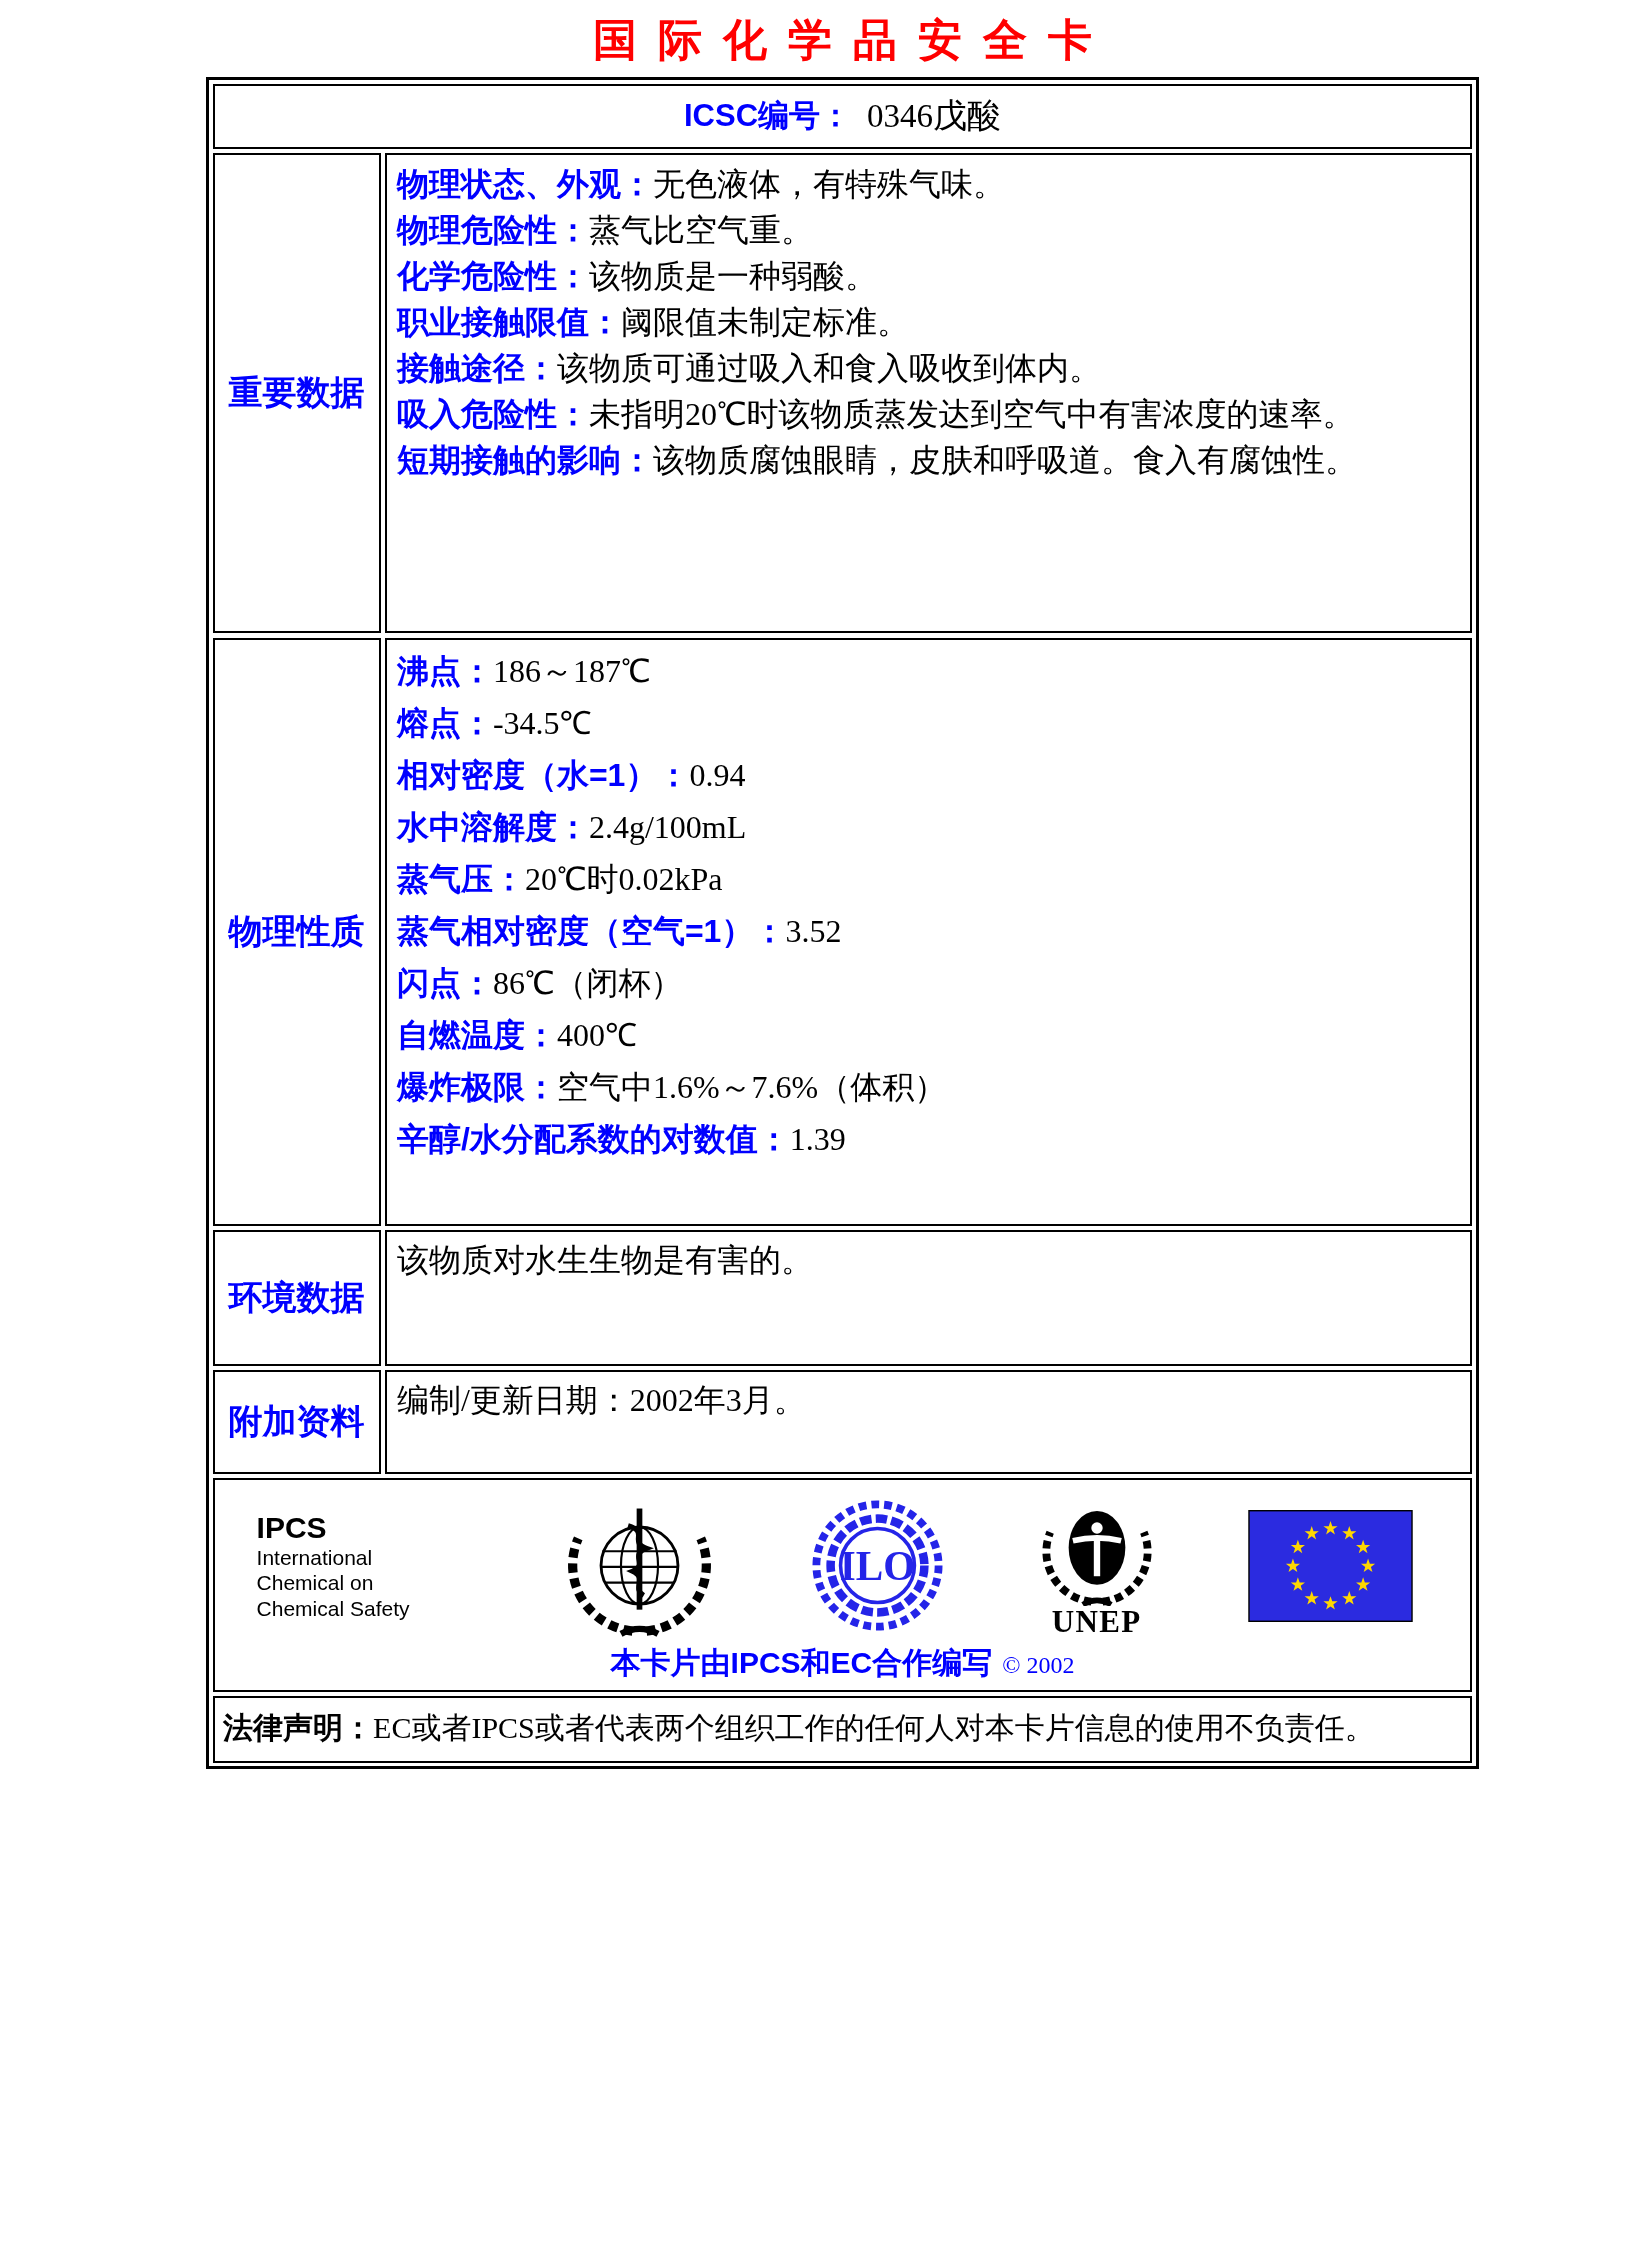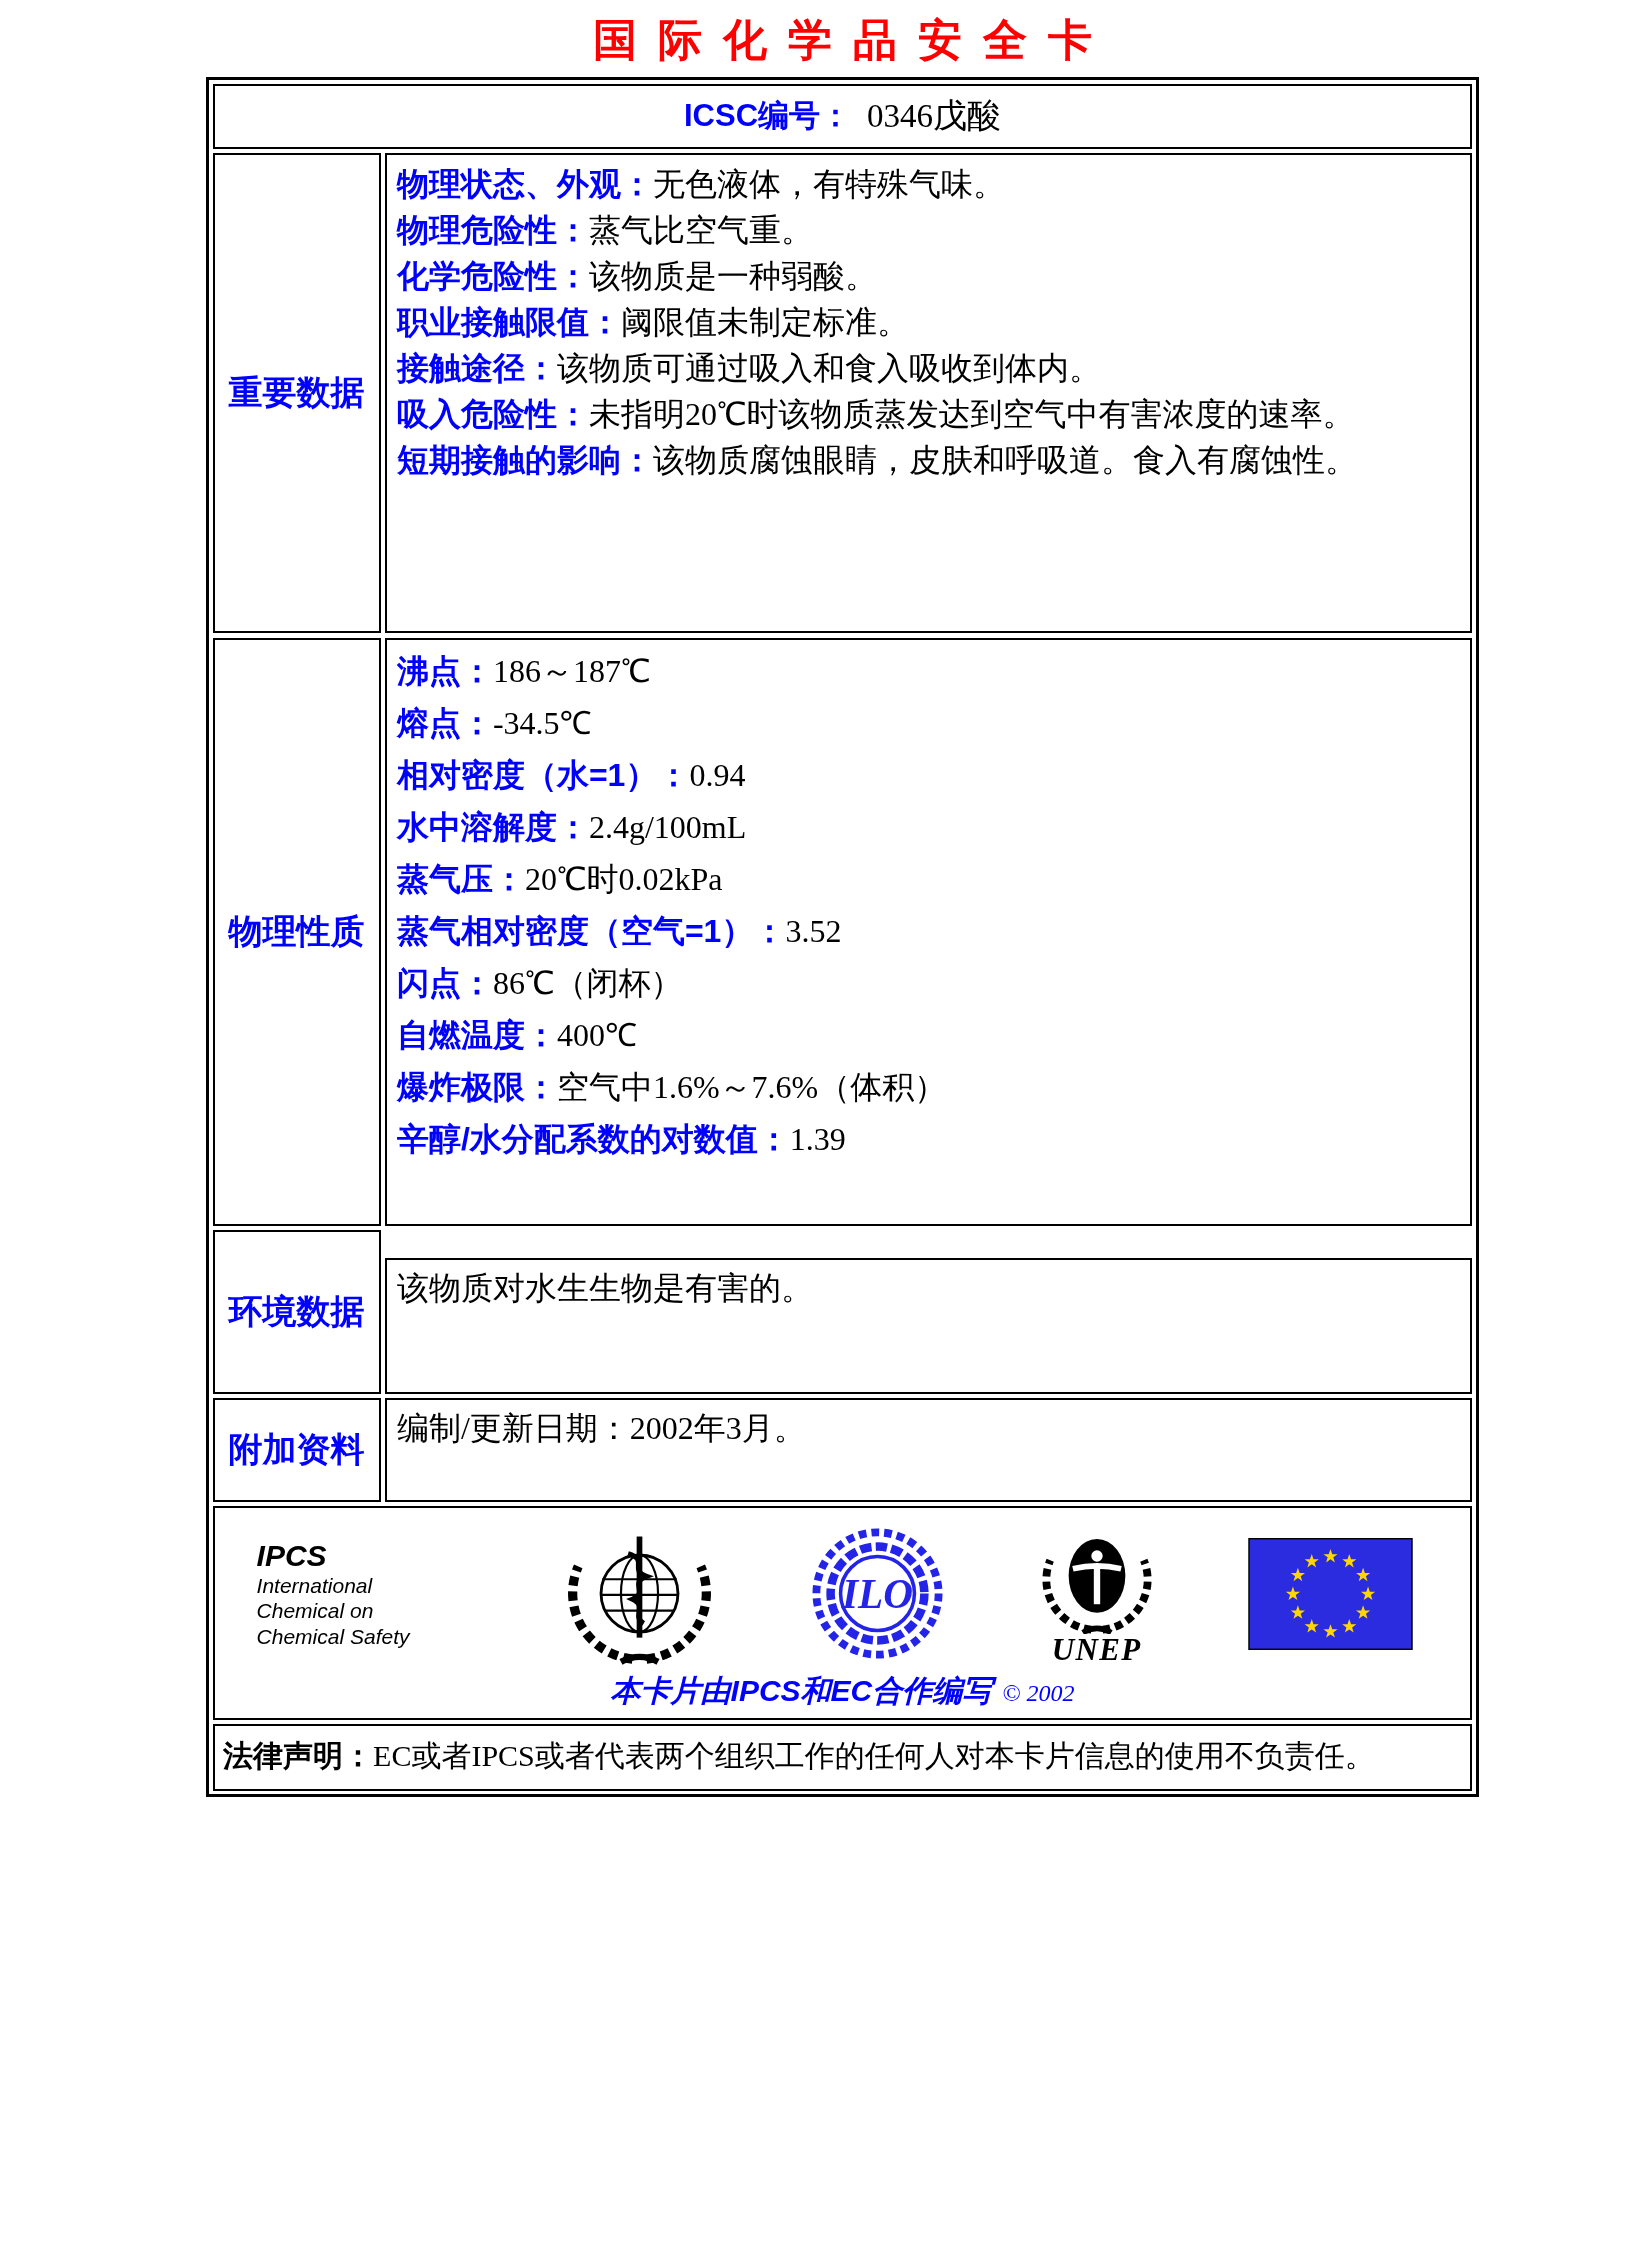--- a/index.html
+++ b/index.html
@@ -57,26 +57,26 @@
   
   .kv-line{font-size:32px;line-height:46px;}
   .kv-line .k{
     color:var(--blue);font-weight:bold;
     font-family:"Liberation Sans",sans-serif;
   }
   .kv-line .v{color:var(--ink);font-family:"Liberation Serif",serif;}
   .important-cell{min-height:480px;}
   .physical-cell{min-height:588px;}
   .physical-cell .kv-line{line-height:52px;}
-  .env-cell{min-height:136px;margin-top:28px;}
+  .env-cell{min-height:136px;}
   .notes-cell{min-height:114px;}
   .additional-cell{min-height:104px;}
   .plain-text{font-size:32px;line-height:44px;color:var(--ink);}
   
-  .footer-cell{min-height:186px;padding:10px 21px 5.7px 21px;font-style:italic;}
+  .footer-cell{min-height:186px;padding:10px 21px 5.7px 21px;}
   .logos-row{display:flex;align-items:center;justify-content:space-between;padding:0 36px 0 21px;}
   .ipcs-block{width:213px;font-family:"Liberation Sans",sans-serif;}
   .ipcs-acronym{font-weight:bold;font-size:30px;line-height:34px;color:var(--ink);}
   .ipcs-line{font-size:21px;line-height:25.6px;color:var(--ink);}
   .logo-box{display:flex;flex-direction:column;align-items:center;}
   .unep-word{
     font-family:"Liberation Serif",serif;font-weight:bold;
     font-size:31px;letter-spacing:1.4px;color:var(--ink);line-height:31px;
   }
   .caption-row{text-align:center;margin-top:1.4px;}

